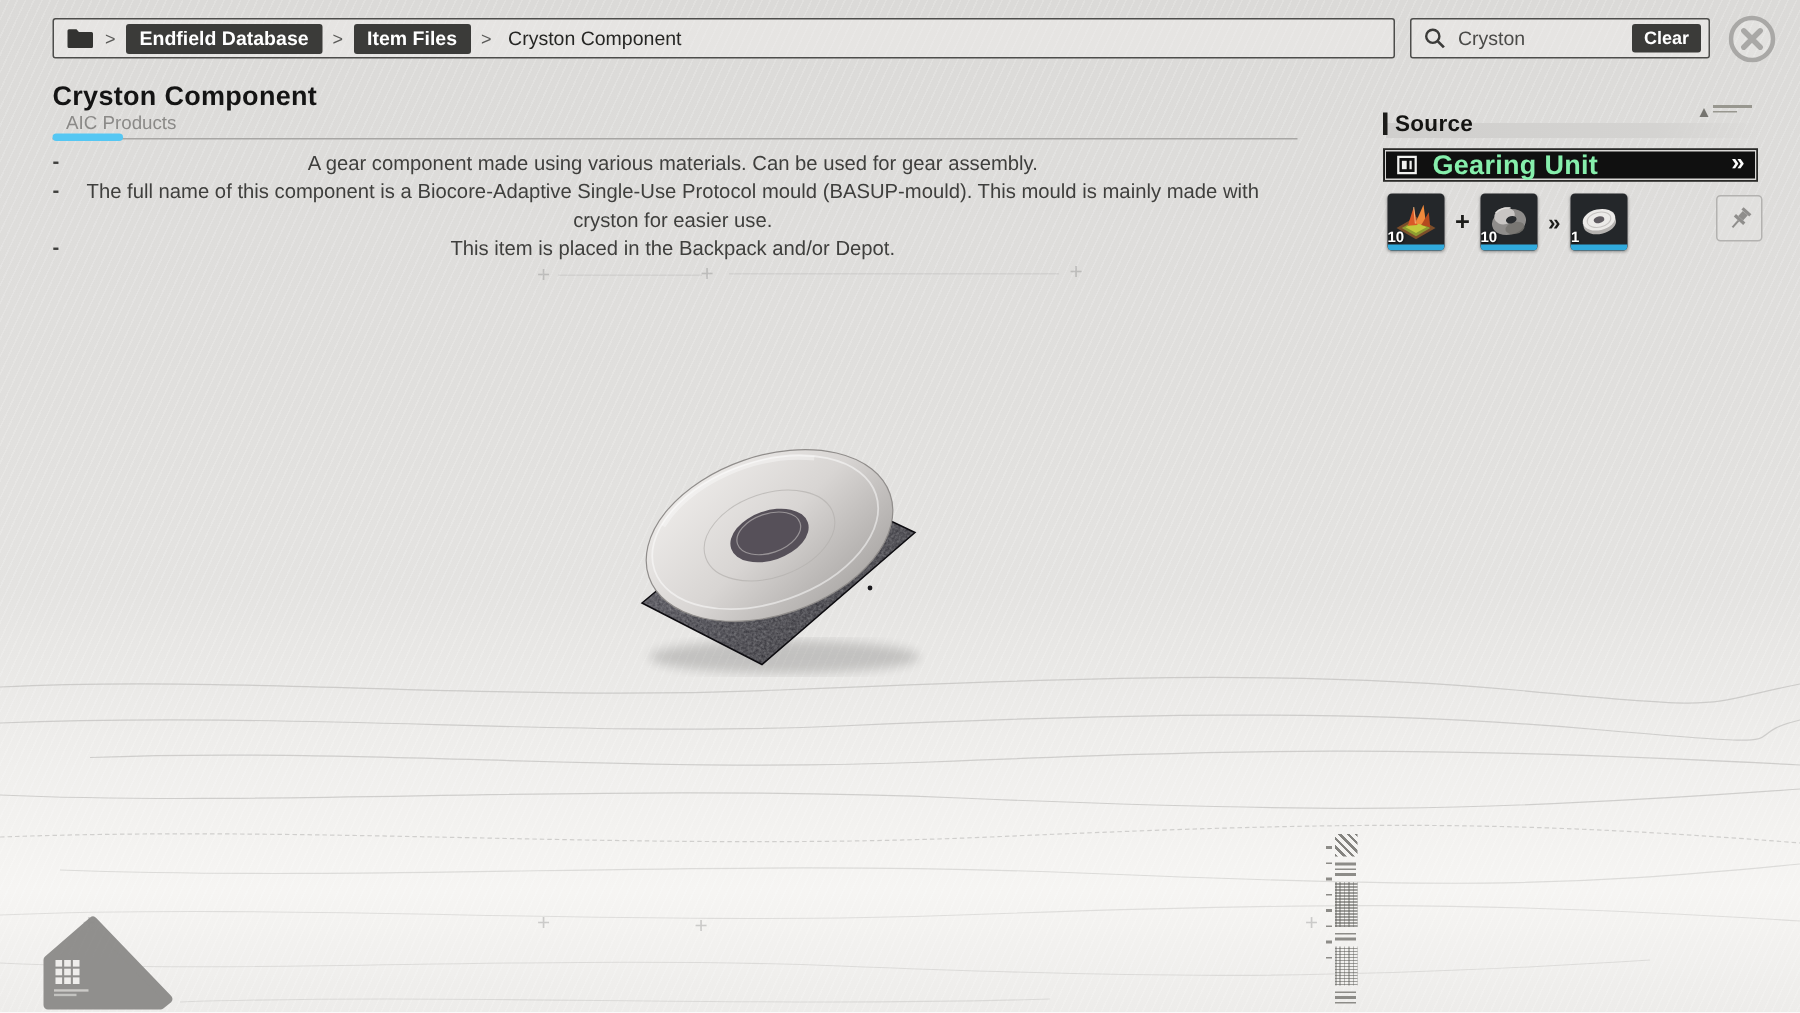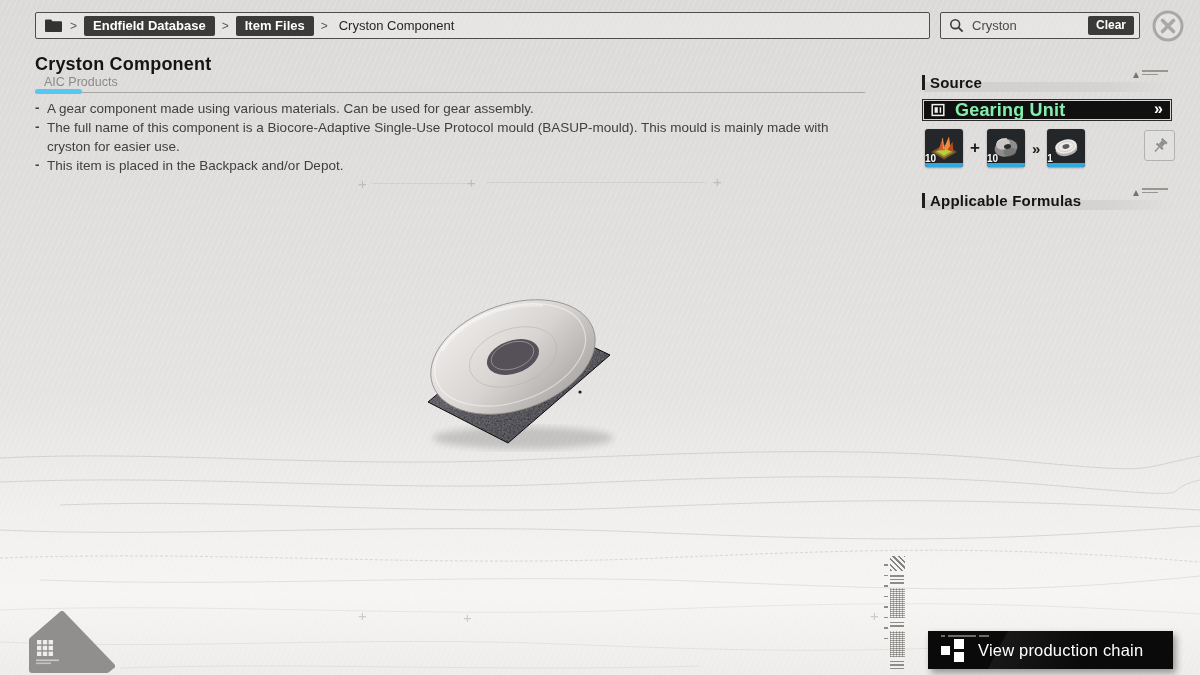--- a/index.html
+++ b/index.html
@@ -43,21 +43,21 @@
   .close-btn{left:1151px; top:9px; width:34px; height:34px; cursor:pointer;}
 
   
   .item-title{left:35px; top:54px; font-size:18px; font-weight:700; color:#141414; letter-spacing:.2px;}
   .item-category{left:44px; top:75px; font-size:12.5px; color:#8b8a88;}
   .divider-line{left:35px; top:92px; width:830px; height:1px; background:#a7a6a4;}
   .accent-bar{left:35px; top:89px; width:47px; height:5px; border-radius:2.5px;}
 
   .bullets{left:35px; top:99px; width:815px; margin:0; padding:0; list-style:none;}
   .bullets li{
-    position:relative; padding-left:12px; color:#3f3f3d; font-size:13.5px; line-height:19px;
+    position:relative; padding-left:12px; color:#3f3f3d; font-size:13.5px; line-height:19px;text-align:center;
   }
   .bullets li::before{content:"-"; position:absolute; left:0; top:-1px; color:#3f3f3d; font-weight:700;}
 
   
   .section-head{
     width:250px; height:20px; display:flex; align-items:center; position:absolute;
   }
   .section-head .band{
     position:absolute; left:2px; right:-2px; top:10px; height:10px; z-index:0;
     background:linear-gradient(90deg,#d0cfcd 0%,#d4d3d1 72%,rgba(212,211,209,0) 100%);
@@ -314,47 +314,22 @@
     <svg width="20" height="20" viewBox="0 0 20 20">
       <g transform="rotate(42 10 10)" fill="#8f8e8c">
         <rect x="6.5" y="2.5" width="7" height="2.2"></rect>
         <rect x="7.8" y="4.7" width="4.4" height="4.6"></rect>
         <rect x="5.8" y="9.3" width="8.4" height="2.2"></rect>
         <rect x="9.3" y="11.5" width="1.4" height="6"></rect>
       </g>
     </svg>
   </div>
 
-  <div class="section-head" style="left:922px;top:190px;">
-    <span class="band"></span>
-    <span class="vbar"></span>
-    <span class="txt">Applicable Formulas</span>
-    <span class="corner-mark">
-      <span class="tri"></span>
-      <span class="lines">
-          <span style="width:26px;"></span>
-          <span style="width:16px;"></span>
-        </span>
-    </span>
-  </div>
-
-
-  <div class="abs prod-btn">
-    <span class="prod-tiny">
-        <i style="width:4px;"></i>
-        <i style="width:28px;"></i>
-        <i style="width:10px;"></i>
-      </span>
-    <span class="prod-icon">
-        <i class="a"></i>
-        <i class="b"></i>
-        <i class="c"></i>
-      </span>
-    <span class="prod-label">View production chain</span>
-  </div>
+
+
 
   <svg class="abs" style="left:0;top:600px;" width="130" height="75">
     <polygon points="62,14 112,66 107,70 32,70 32,40" fill="#8d8c8a" stroke="#8d8c8a" stroke-width="6" stroke-linejoin="round" opacity="0.96"></polygon>
     <g fill="#f4f3f1" opacity="0.95">
       <rect x="37" y="40" width="4.4" height="4.4"></rect>
         <rect x="42.8" y="40" width="4.4" height="4.4"></rect>
         <rect x="48.6" y="40" width="4.4" height="4.4"></rect>
       <rect x="37" y="45.8" width="4.4" height="4.4"></rect>
         <rect x="42.8" y="45.8" width="4.4" height="4.4"></rect>
         <rect x="48.6" y="45.8" width="4.4" height="4.4"></rect>

